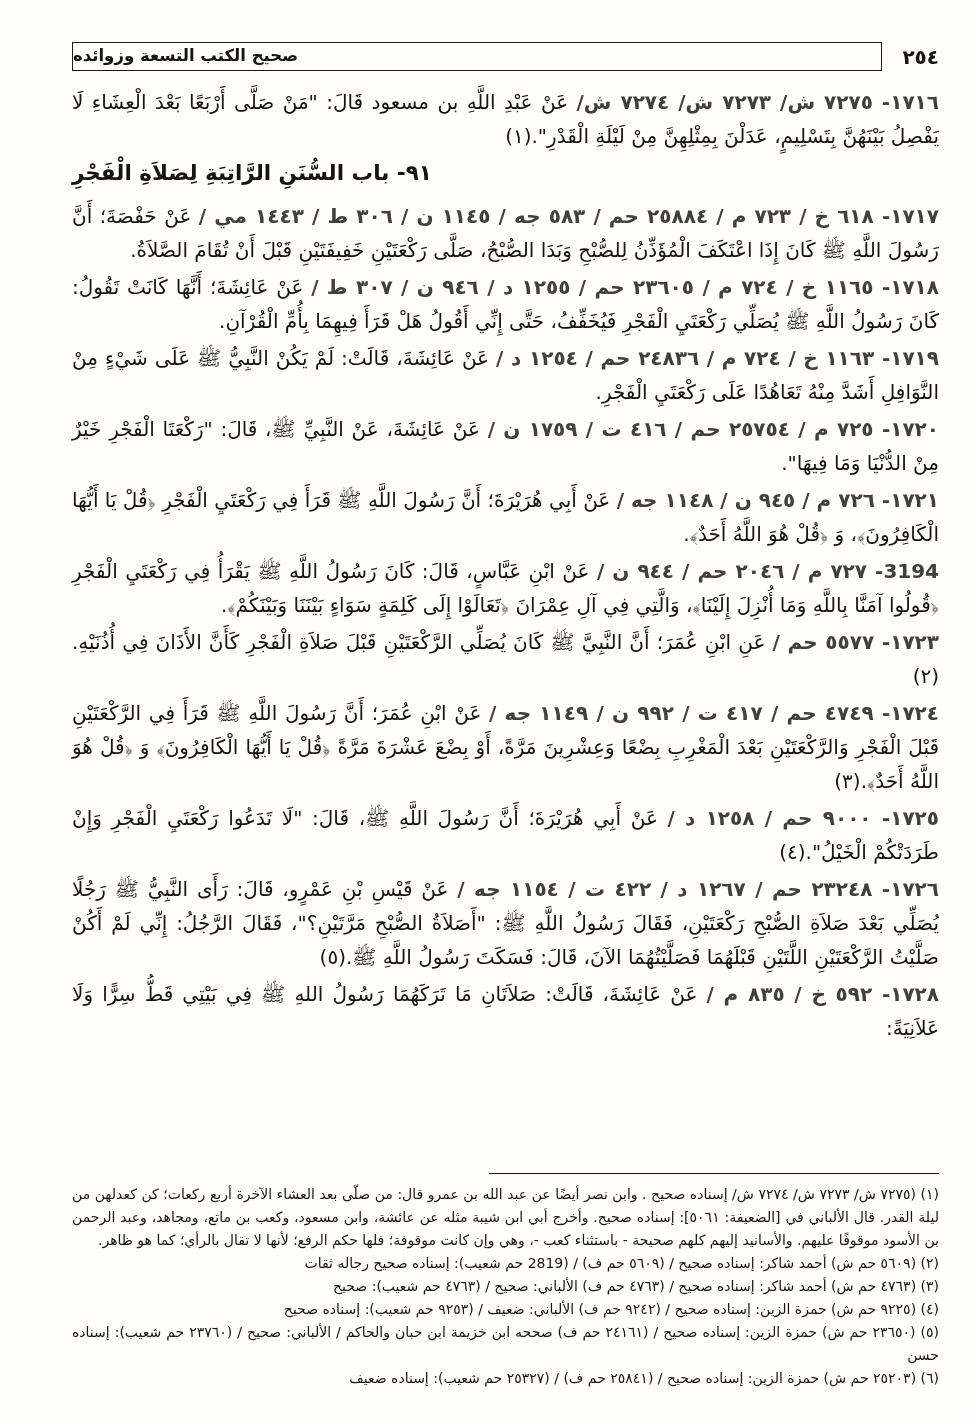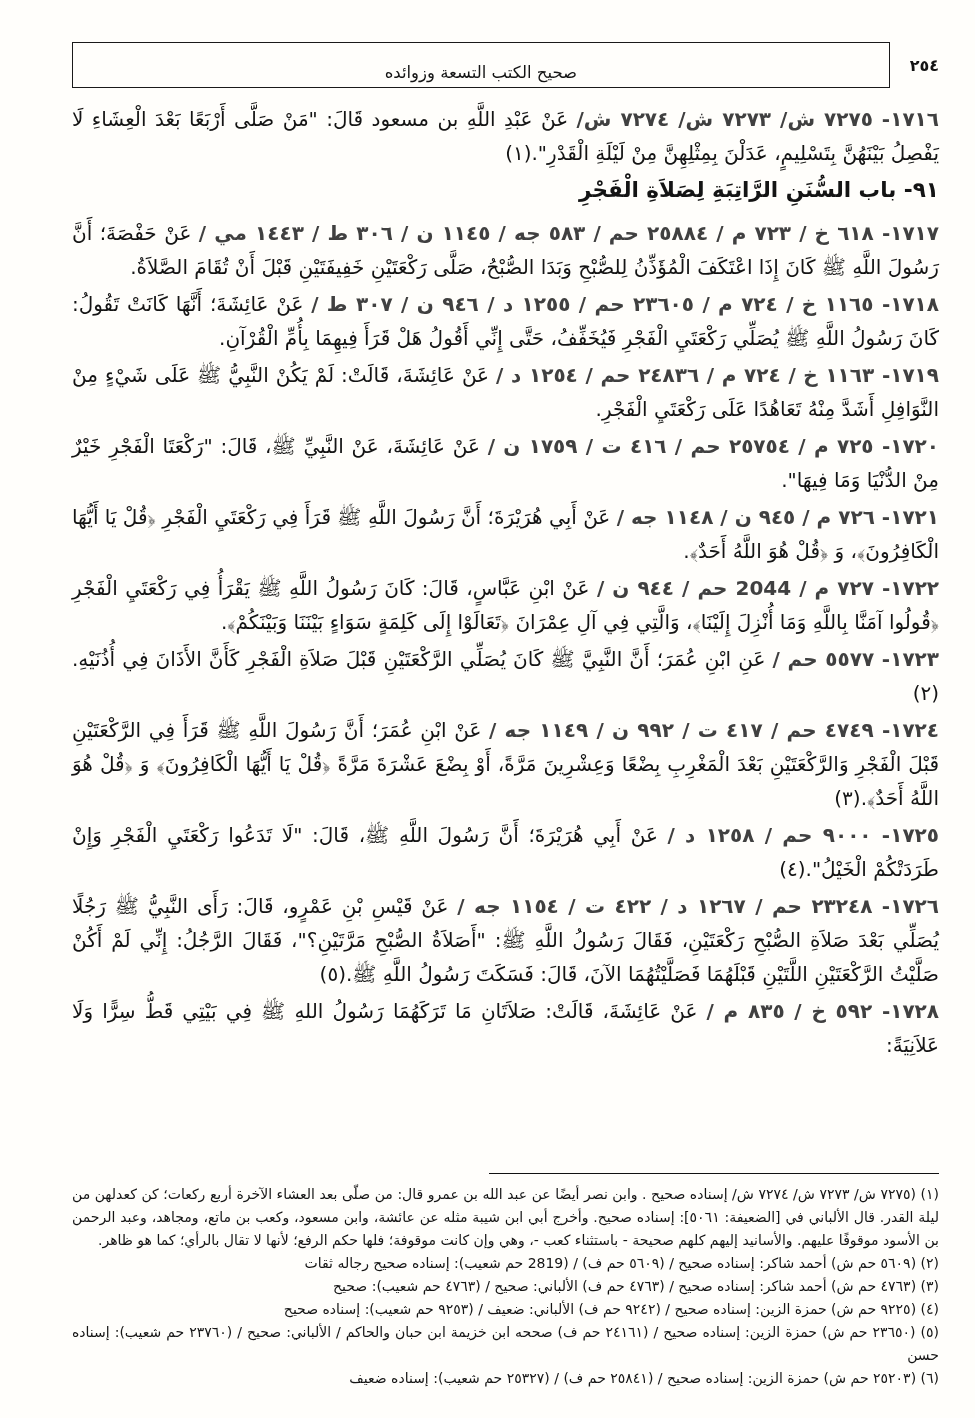--- a/index.html
+++ b/index.html
@@ -10,41 +10,41 @@
     color: #141414;
     direction: rtl;
     font-family: "DejaVu Sans", sans-serif;
     padding: 42px 36px 28px 72px;
     display: flex; flex-direction: column;
     overflow: hidden;
   }
 
   
   .page-header { display: flex; align-items: center; gap: 20px; margin-bottom: 14px; }
-  .page-number { font-weight: 700; font-size: 16px; white-space: nowrap; }
+  .page-number { font-weight: 700; font-size: 20px; white-space: nowrap; }
   .title-box {
     flex: 1;
     border: 1.5px solid #1a1a1a;
-    text-align: center;
-    font-weight: 400;
+    text-align: left;
+    font-weight: 700;
     font-size: 16.5px;
-    padding: 20px 0 5px;
+    padding: 3px 0 5px;
   }
 
   
   .page-body {
     flex: 1;
     font-size: 20px;
     line-height: 34px;
     text-align: justify;
   }
   .hadith { margin: 0 0 3px 0; }
   .hadith .ref { font-weight: 700; color: #404040; }
   .chapter {
-    text-align: right;
+    text-align: left;
     font-weight: 700;
     font-size: 21.5px;
     margin: 2px 0 9px 0;
   }
 
   
   .footnotes { font-size: 14px; line-height: 23px; margin-top: 14px; }
   .fn-rule {
     width: 450px;            
     border-top: 1.5px solid #111;
@@ -73,21 +73,21 @@
     <p class="hadith"><span class="ref">١٧١٧- ٦١٨ خ / ٧٢٣ م / ٢٥٨٨٤ حم / ٥٨٣ جه / ١١٤٥ ن / ٣٠٦ ط / ١٤٤٣ مي /</span> <span class="matn">عَنْ حَفْصَةَ؛ أَنَّ رَسُولَ اللَّهِ ﷺ كَانَ إِذَا اعْتَكَفَ الْمُؤَذِّنُ لِلصُّبْحِ وَبَدَا الصُّبْحُ، صَلَّى رَكْعَتَيْنِ خَفِيفَتَيْنِ قَبْلَ أَنْ تُقَامَ الصَّلاَةُ.</span></p>
 
     <p class="hadith"><span class="ref">١٧١٨- ١١٦٥ خ / ٧٢٤ م / ٢٣٦٠٥ حم / ١٢٥٥ د / ٩٤٦ ن / ٣٠٧ ط /</span> <span class="matn">عَنْ عَائِشَةَ؛ أَنَّهَا كَانَتْ تَقُولُ: كَانَ رَسُولُ اللَّهِ ﷺ يُصَلِّي رَكْعَتَيِ الْفَجْرِ فَيُخَفِّفُ، حَتَّى إِنِّي أَقُولُ هَلْ قَرَأَ فِيهِمَا بِأُمِّ الْقُرْآنِ.</span></p>
 
     <p class="hadith"><span class="ref">١٧١٩- ١١٦٣ خ / ٧٢٤ م / ٢٤٨٣٦ حم / ١٢٥٤ د /</span> <span class="matn">عَنْ عَائِشَةَ، قَالَتْ: لَمْ يَكُنْ النَّبِيُّ ﷺ عَلَى شَيْءٍ مِنْ النَّوَافِلِ أَشَدَّ مِنْهُ تَعَاهُدًا عَلَى رَكْعَتَيِ الْفَجْرِ.</span></p>
 
     <p class="hadith"><span class="ref">١٧٢٠- ٧٢٥ م / ٢٥٧٥٤ حم / ٤١٦ ت / ١٧٥٩ ن /</span> <span class="matn">عَنْ عَائِشَةَ، عَنْ النَّبِيِّ ﷺ، قَالَ: "رَكْعَتَا الْفَجْرِ خَيْرٌ مِنْ الدُّنْيَا وَمَا فِيهَا".</span></p>
 
     <p class="hadith"><span class="ref">١٧٢١- ٧٢٦ م / ٩٤٥ ن / ١١٤٨ جه /</span> <span class="matn">عَنْ أَبِي هُرَيْرَةَ؛ أَنَّ رَسُولَ اللَّهِ ﷺ قَرَأَ فِي رَكْعَتَيِ الْفَجْرِ ﴿قُلْ يَا أَيُّهَا الْكَافِرُونَ﴾، وَ ﴿قُلْ هُوَ اللَّهُ أَحَدٌ﴾.</span></p>
 
-    <p class="hadith"><span class="ref">١٧٢٢- ٧٢٧ م / 2044 حم / ٩٤٤ ن /</span> <span class="matn">عَنْ ابْنِ عَبَّاسٍ، قَالَ: كَانَ رَسُولُ اللَّهِ ﷺ يَقْرَأُ فِي رَكْعَتَيِ الْفَجْرِ ﴿قُولُوا آمَنَّا بِاللَّهِ وَمَا أُنْزِلَ إِلَيْنَا﴾، وَالَّتِي فِي آلِ عِمْرَانَ ﴿تَعَالَوْا إِلَى كَلِمَةٍ سَوَاءٍ بَيْنَنَا وَبَيْنَكُمْ﴾.</span></p>
+    <p class="hadith"><span class="ref">3194- ٧٢٧ م / ٢٠٤٦ حم / ٩٤٤ ن /</span> <span class="matn">عَنْ ابْنِ عَبَّاسٍ، قَالَ: كَانَ رَسُولُ اللَّهِ ﷺ يَقْرَأُ فِي رَكْعَتَيِ الْفَجْرِ ﴿قُولُوا آمَنَّا بِاللَّهِ وَمَا أُنْزِلَ إِلَيْنَا﴾، وَالَّتِي فِي آلِ عِمْرَانَ ﴿تَعَالَوْا إِلَى كَلِمَةٍ سَوَاءٍ بَيْنَنَا وَبَيْنَكُمْ﴾.</span></p>
 
     <p class="hadith"><span class="ref">١٧٢٣- ٥٥٧٧ حم /</span> <span class="matn">عَنِ ابْنِ عُمَرَ؛ أَنَّ النَّبِيَّ ﷺ كَانَ يُصَلِّي الرَّكْعَتَيْنِ قَبْلَ صَلاَةِ الْفَجْرِ كَأَنَّ الأَذَانَ فِي أُذُنَيْهِ.(٢)</span></p>
 
     <p class="hadith"><span class="ref">١٧٢٤- ٤٧٤٩ حم / ٤١٧ ت / ٩٩٢ ن / ١١٤٩ جه /</span> <span class="matn">عَنْ ابْنِ عُمَرَ؛ أَنَّ رَسُولَ اللَّهِ ﷺ قَرَأَ فِي الرَّكْعَتَيْنِ قَبْلَ الْفَجْرِ وَالرَّكْعَتَيْنِ بَعْدَ الْمَغْرِبِ بِضْعًا وَعِشْرِينَ مَرَّةً، أَوْ بِضْعَ عَشْرَةَ مَرَّةً ﴿قُلْ يَا أَيُّهَا الْكَافِرُونَ﴾ وَ ﴿قُلْ هُوَ اللَّهُ أَحَدٌ﴾.(٣)</span></p>
 
     <p class="hadith"><span class="ref">١٧٢٥- ٩٠٠٠ حم / ١٢٥٨ د /</span> <span class="matn">عَنْ أَبِي هُرَيْرَةَ؛ أَنَّ رَسُولَ اللَّهِ ﷺ، قَالَ: "لَا تَدَعُوا رَكْعَتَيِ الْفَجْرِ وَإِنْ طَرَدَتْكُمْ الْخَيْلُ".(٤)</span></p>
 
     <p class="hadith"><span class="ref">١٧٢٦- ٢٣٢٤٨ حم / ١٢٦٧ د / ٤٢٢ ت / ١١٥٤ جه /</span> <span class="matn">عَنْ قَيْسِ بْنِ عَمْرٍو، قَالَ: رَأَى النَّبِيُّ ﷺ رَجُلًا يُصَلِّي بَعْدَ صَلاَةِ الصُّبْحِ رَكْعَتَيْنِ، فَقَالَ رَسُولُ اللَّهِ ﷺ: "أَصَلاَةُ الصُّبْحِ مَرَّتَيْنِ؟"، فَقَالَ الرَّجُلُ: إِنِّي لَمْ أَكُنْ صَلَّيْتُ الرَّكْعَتَيْنِ اللَّتَيْنِ قَبْلَهُمَا فَصَلَّيْتُهُمَا الآنَ، قَالَ: فَسَكَتَ رَسُولُ اللَّهِ ﷺ.(٥)</span></p>
 
 

